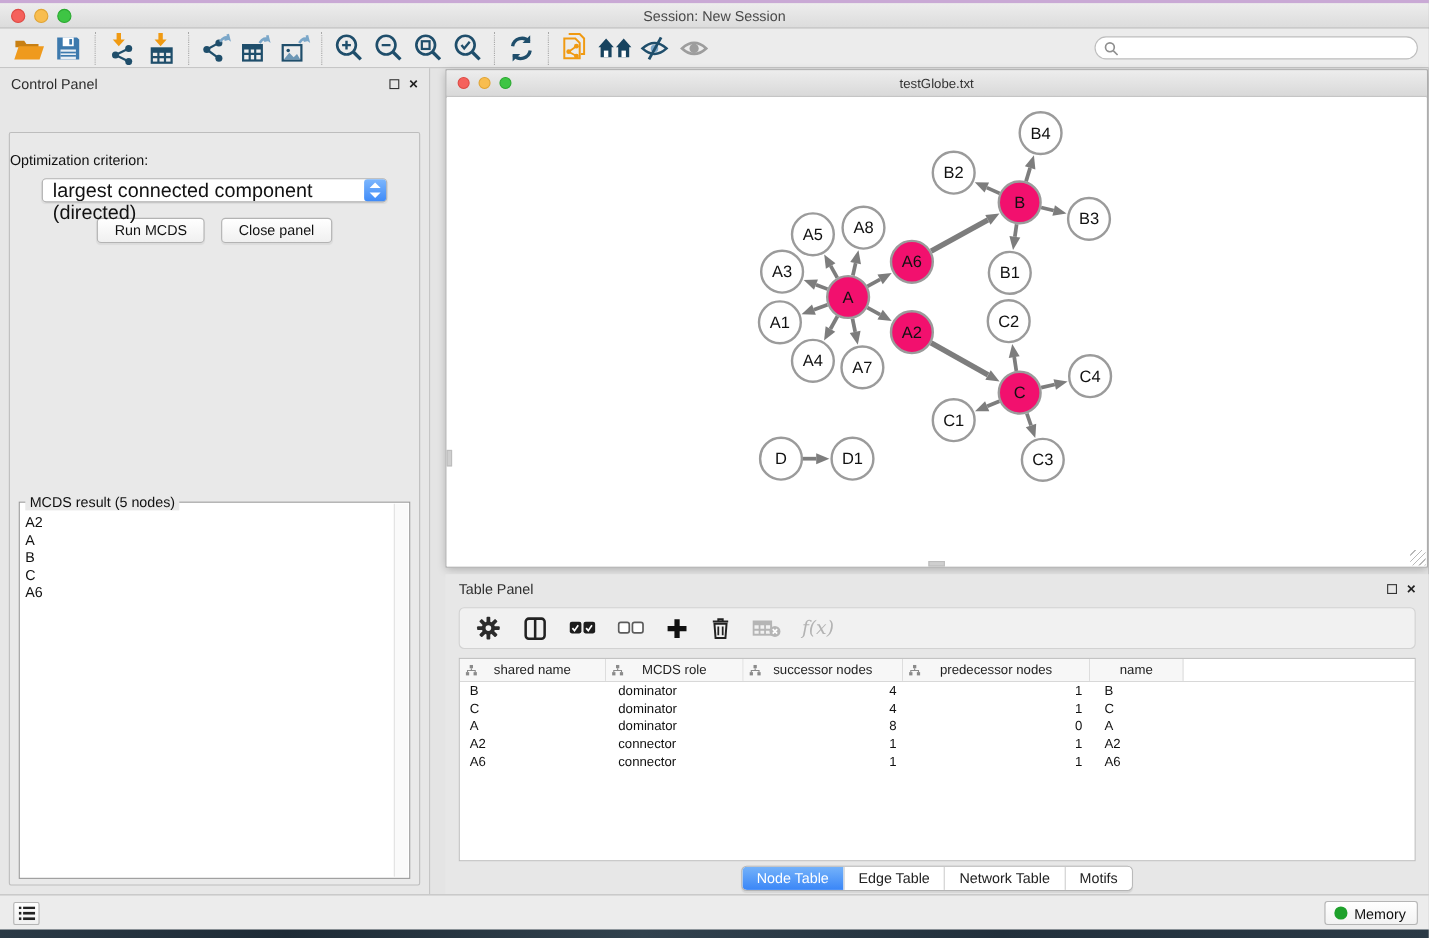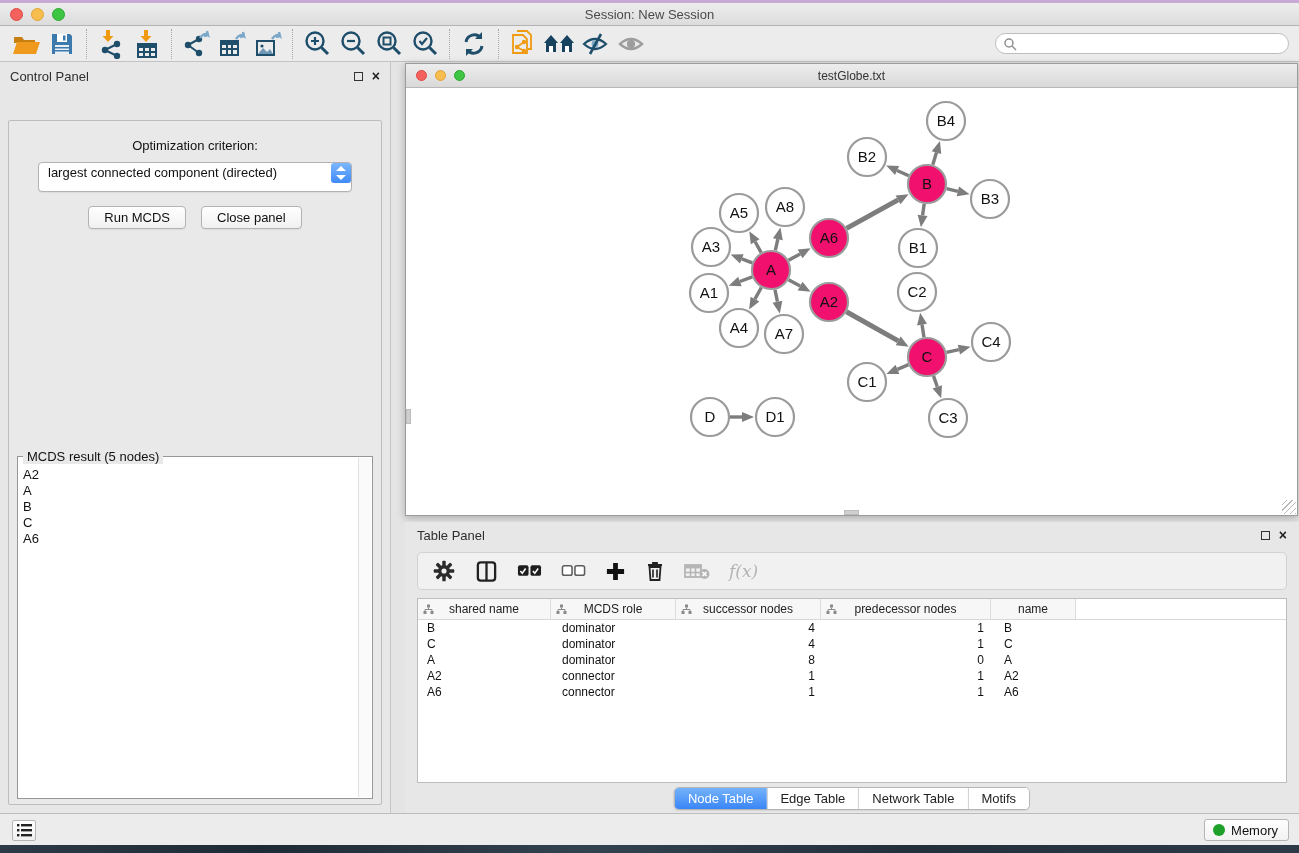--- a/index.html
+++ b/index.html
@@ -41,24 +41,24 @@
   .close-x { font-size:14px; font-weight:bold; color:#222; line-height:10px; }
   .seg { display:inline-flex; border:1px solid #b5b5b5; border-radius:5px; overflow:hidden; background:#fff; box-shadow:0 1px 1px rgba(0,0,0,.08); }
   .seg-tab { padding:3px 13px; font-size:13px; color:#222; border-left:1px solid #cfcfcf; background:#fff; cursor:default; }
   .seg-tab:first-child { border-left:none; }
   .seg-tab.active { background:linear-gradient(#74b2fa,#3a86f7); color:#fff; border-left-color:#3a86f7; }
   .cp-tabs { display:flex; justify-content:center; margin-top:3px; }
   .cp-body {
     position:absolute; top:58px; left:8px; right:8px; bottom:8px;
     border:1px solid #bdbdbd; background:#e9e9e9; border-radius:2px;
   }
-  .opt-label { text-align:center; margin-top:17px; font-size:13px; color:#111; }
+  .opt-label { text-align:left; margin-top:17px; font-size:13px; color:#111; }
   .dropdown {
-    margin:9px auto 0; width:314px; height:30px; background:#fff; border:1px solid #b2b2b2;
-    border-radius:4px; position:relative; font-size:13px; line-height:20px; padding-left:9px; color:#111;
+    margin:9px auto 0; width:314px; height:22px; background:#fff; border:1px solid #b2b2b2;
+    border-radius:4px; position:relative; font-size:18px; line-height:20px; padding-left:9px; color:#111;
     box-shadow:0 1px 1px rgba(0,0,0,.06);
   }
   .stepper { position:absolute; right:0px; top:0px; width:20px; height:20px; background:linear-gradient(#7cb6fd,#3f8bf8); border-radius:3px; }
   .stepper .up, .stepper .dn { position:absolute; left:5px; width:0; height:0; border-left:5px solid transparent; border-right:5px solid transparent; }
   .stepper .up { top:3px; border-bottom:5px solid #fff; }
   .stepper .dn { bottom:3px; border-top:5px solid #fff; }
   .cp-buttons { display:flex; justify-content:center; gap:15px; margin-top:14px; }
   .mac-btn {
     background:linear-gradient(#ffffff,#f0f0f0); border:1px solid #b3b3b3; border-radius:4px;
     font-size:13px; padding:3px 15px; color:#111; font-family:"Liberation Sans",sans-serif; cursor:default;

